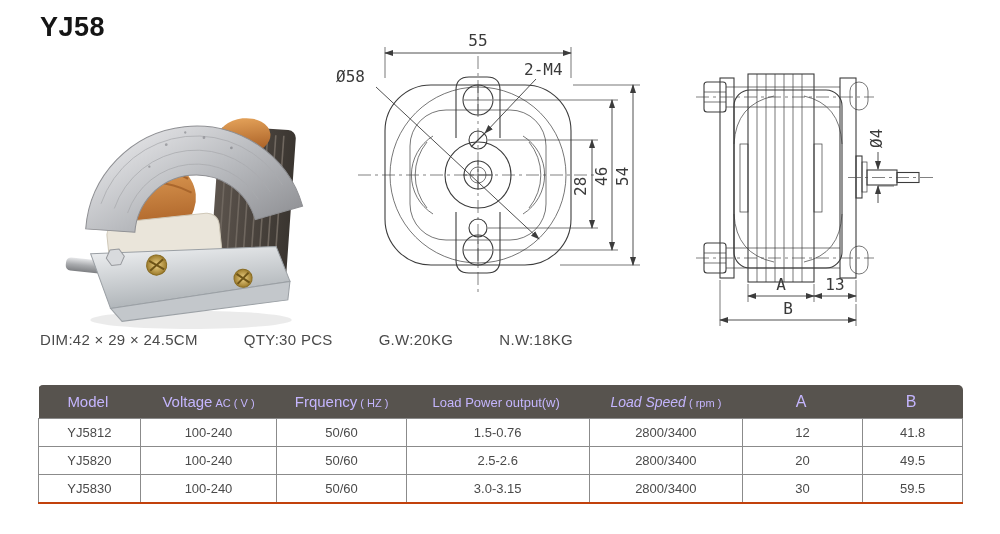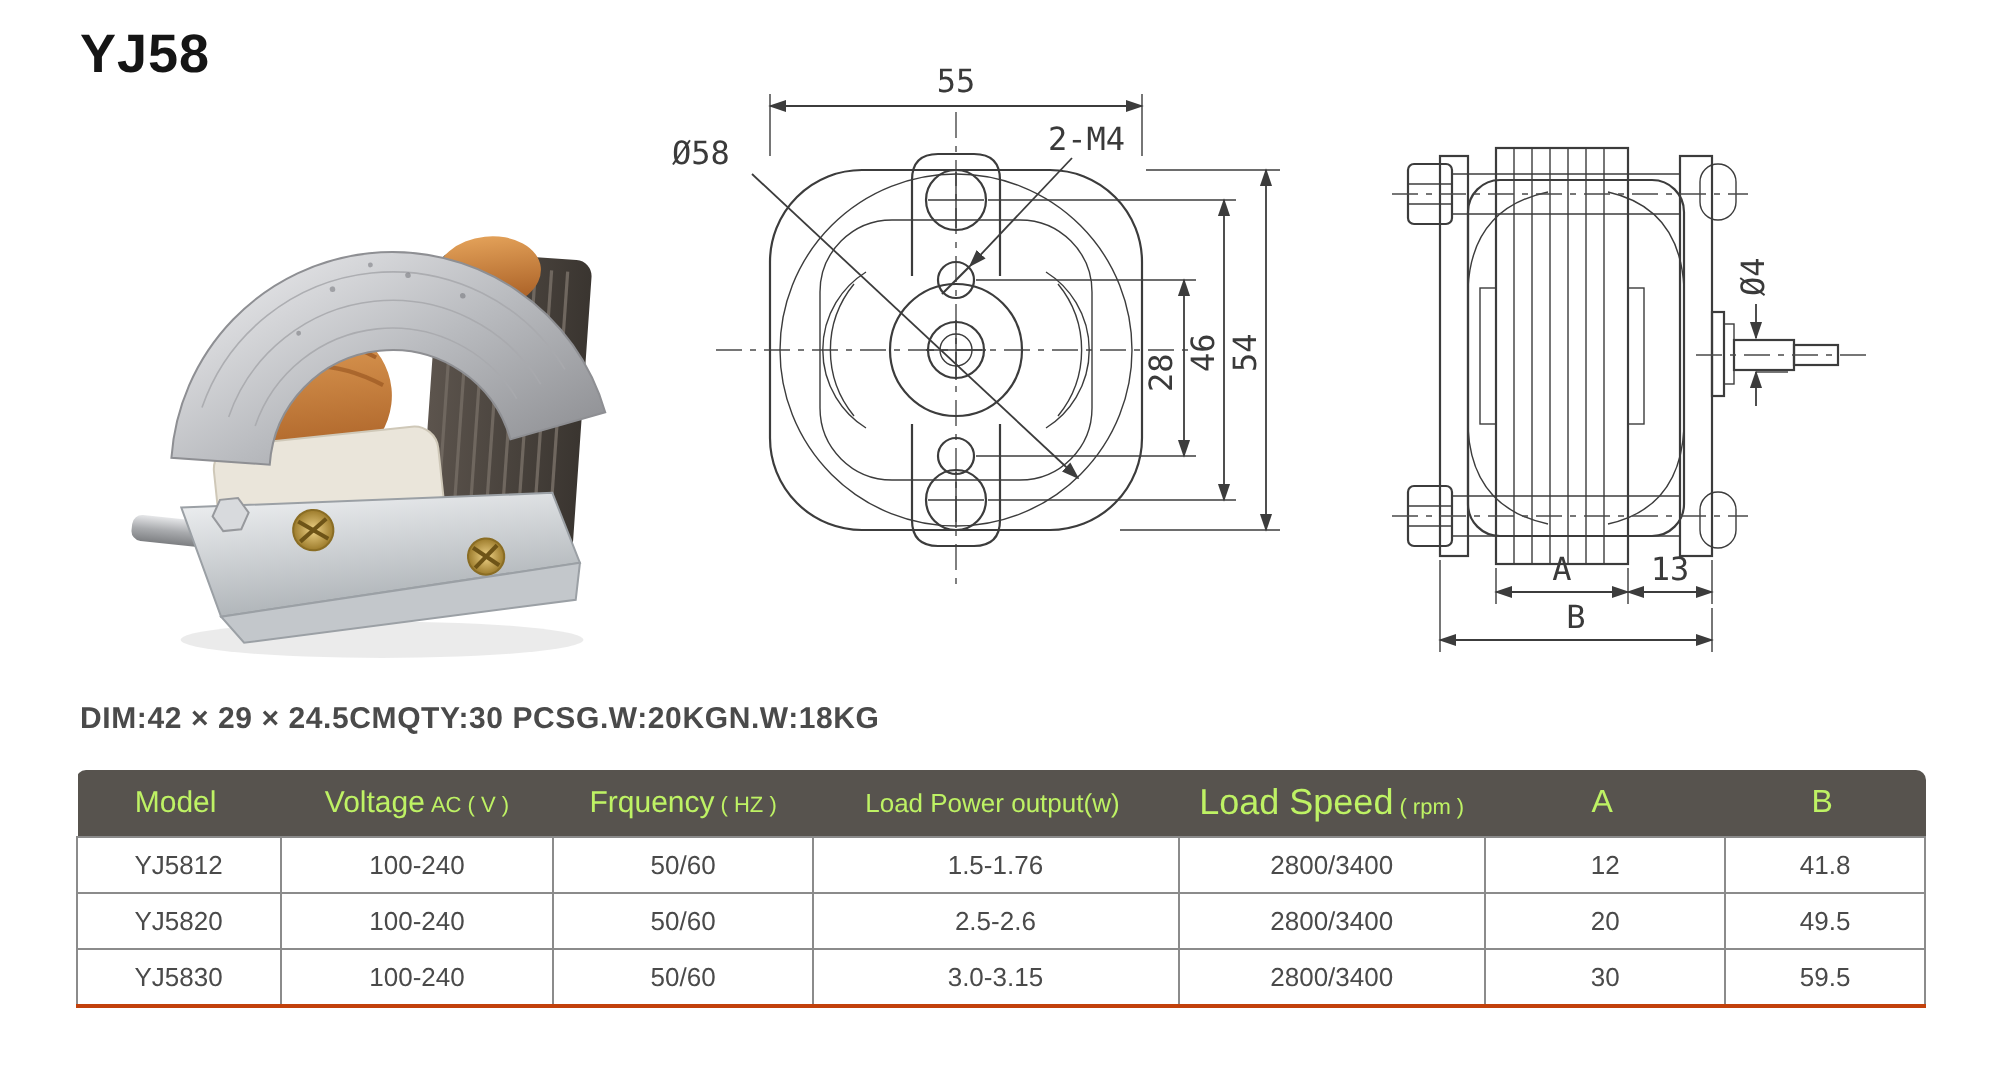--- a/index.html
+++ b/index.html
@@ -9,31 +9,31 @@
          color:#151515;letter-spacing:.5px;}
   .photo{position:absolute;left:48px;top:46px;width:280px;height:292px;}
   .front-drawing{position:absolute;left:330px;top:20px;width:330px;height:324px;}
   .side-drawing{position:absolute;left:682px;top:20px;width:300px;height:324px;}
   
   .ln{fill:none;stroke:#3c3c3c;stroke-width:1.1;}
   .t{stroke-width:.7;}
   .cl{fill:none;stroke:#4a4a4a;stroke-width:.7;stroke-dasharray:13 4 3 4;}
   .dim{fill:none;stroke:#3c3c3c;stroke-width:.9;}
   svg text{font-family:"DejaVu Sans Mono","Liberation Mono",monospace;font-size:16px;fill:#3a3a3a;}
-  .specs{position:absolute;left:40px;top:351px;display:flex;
-         font-size:15px;color:#4a4a4a;letter-spacing:.3px;white-space:nowrap;font-weight:bold;}
+  .specs{position:absolute;left:40px;top:331px;display:flex;gap:46px;
+         font-size:15px;color:#4a4a4a;letter-spacing:.3px;white-space:nowrap;}
   .tablewrap{position:absolute;left:38px;top:385px;width:925px;
              border-radius:5px 5px 0 0;overflow:hidden;}
   table{width:100%;border-collapse:collapse;table-layout:fixed;}
-  thead th{background:#57534e;color:#bef264;height:31px;font-weight:normal;
+  thead th{background:#57534e;color:#c4b5fd;height:31px;font-weight:normal;
            text-align:center;vertical-align:middle;margin-top:16px;}
   .th-main{font-size:15px;}
   .th-sub{font-size:11px;margin-left:3px;}
   th:nth-child(4) .th-main{font-size:13px;text-align:right;}
-  th:nth-child(5) .th-main{font-size:18px;}
+  th:nth-child(5) .th-main{font-size:14px;font-style:italic;}
   th:nth-child(6) .th-main,th:nth-child(7) .th-main{font-size:16px;}
   tbody td{border:1px solid #8b8b8b;height:25px;text-align:center;
            font-size:13px;color:#4a4a4a;background:#fff;}
   tbody tr:last-child td{border-bottom:2px solid #c2410c;}
 </style>
 </head>
 <body>
 
 <div class="page">
 
@@ -284,21 +284,21 @@
           <th><span class="th-main">Load Speed</span><span class="th-sub">( rpm )</span></th>
           <th><span class="th-main">A</span><span class="th-sub"></span></th>
           <th><span class="th-main">B</span><span class="th-sub"></span></th>
         </tr>
       </thead>
       <tbody>
         <tr>
           <td>YJ5812</td>
           <td>100-240</td>
           <td>50/60</td>
-          <td>1.5-1.76</td>
+          <td>1.5-0.76</td>
           <td>2800/3400</td>
           <td>12</td>
           <td>41.8</td>
         </tr>
         <tr>
           <td>YJ5820</td>
           <td>100-240</td>
           <td>50/60</td>
           <td>2.5-2.6</td>
           <td>2800/3400</td>

